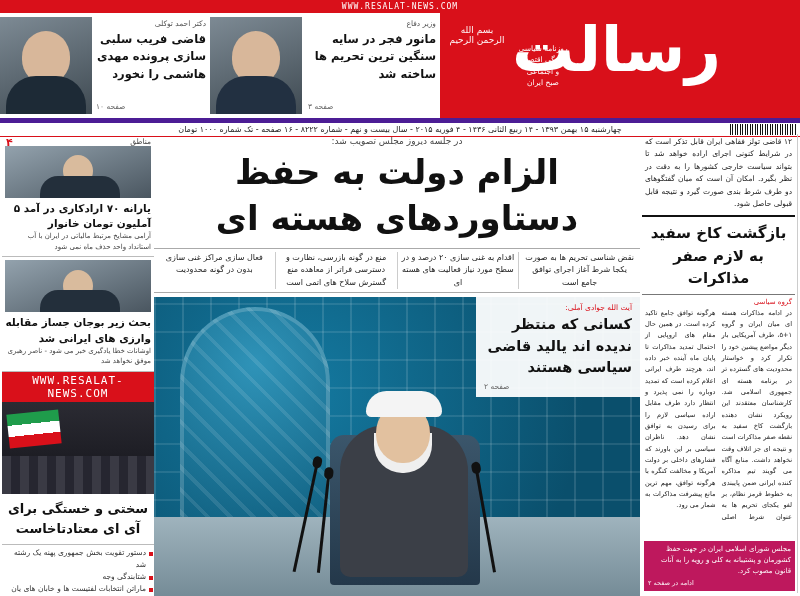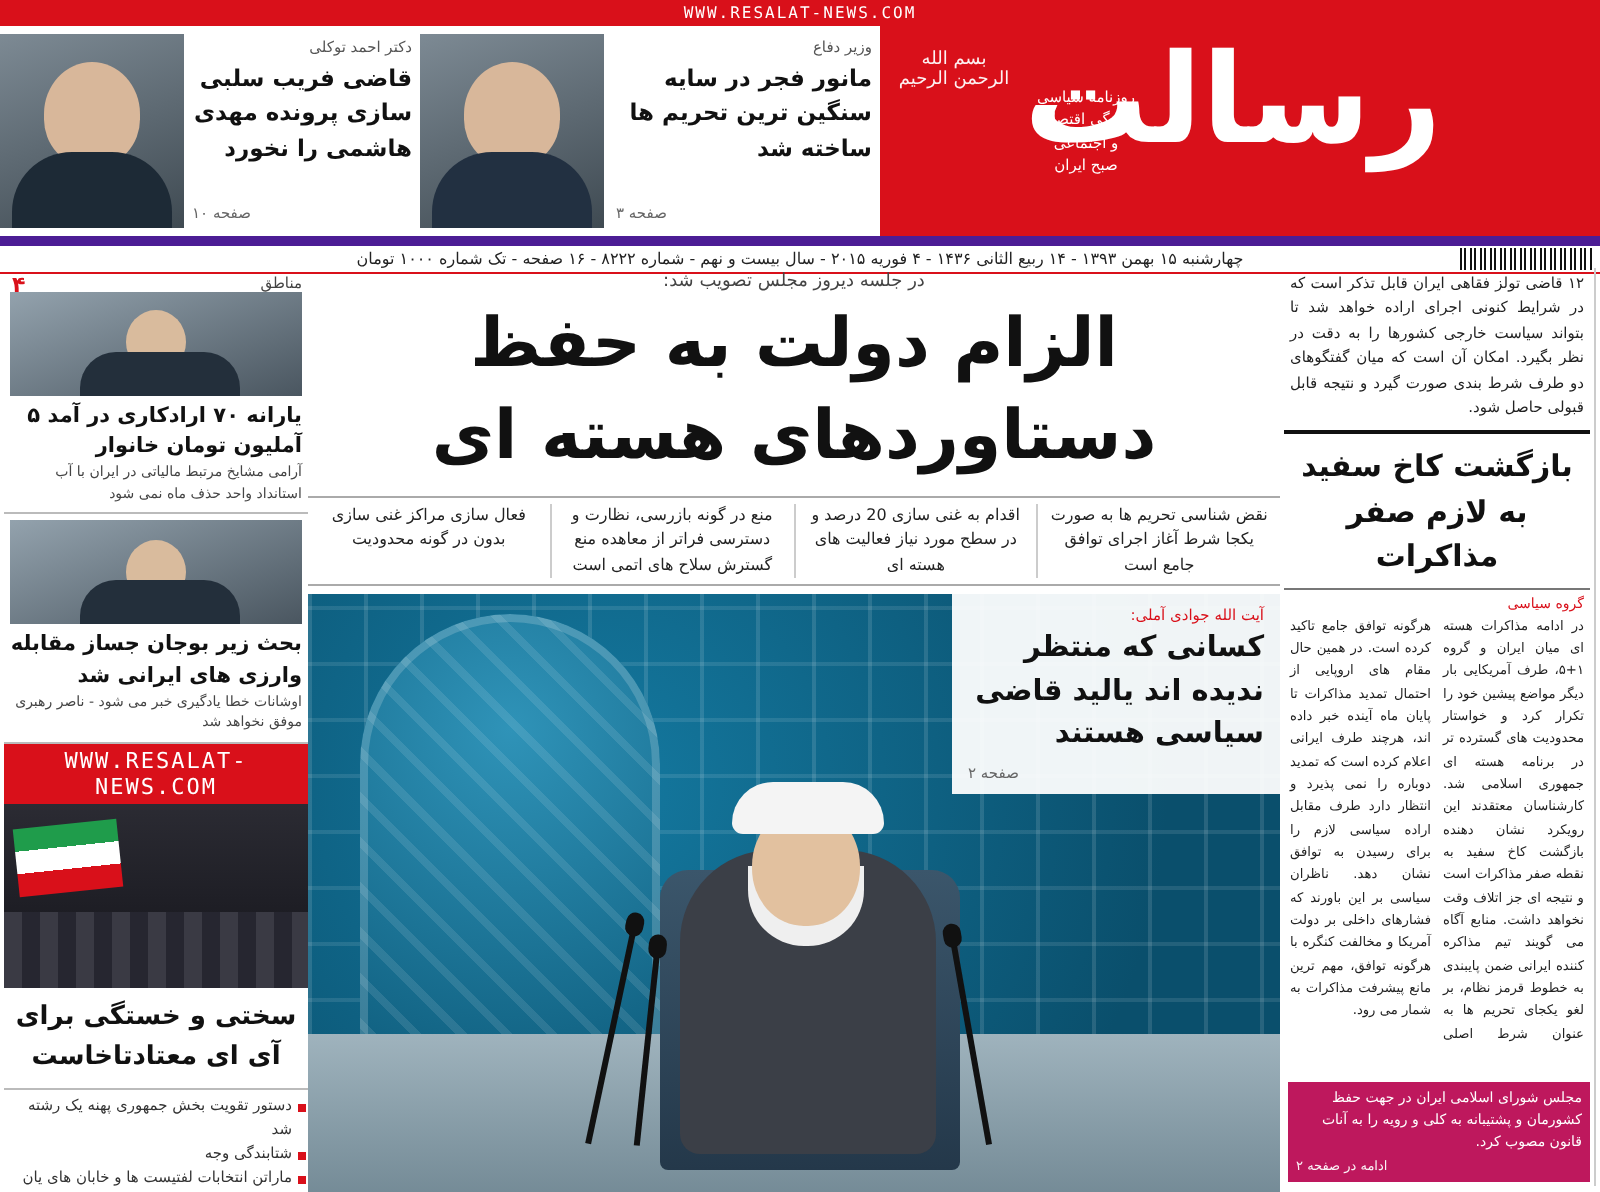--- a/index.html
+++ b/index.html
@@ -528,21 +528,21 @@
 
       </div>
     </div>
 
     <div class="col-center">
       <div class="eyebrow">در جلسه دیروز مجلس تصویب شد:</div>
       <div class="main-head">الزام دولت به حفظ دستاوردهای هسته ای</div>
 
       <div class="subdeck">
         <div class="cell">نقض شناسی تحریم ها به صورت یکجا شرط آغاز اجرای توافق جامع است</div>
-        <div class="cell">اقدام به غنی سازی 20 درصد و در سطح مورد نیاز فعالیت های هسته ای</div>
+        <div class="cell">اقدام به غنی سازی ۲۰ درصد و در سطح مورد نیاز فعالیت های هسته ای</div>
         <div class="cell">منع در گونه بازرسی، نظارت و دسترسی فراتر از معاهده منع گسترش سلاح های اتمی است</div>
         <div class="cell">فعال سازی مراکز غنی سازی بدون در گونه محدودیت</div>
       </div>
 
       <div class="center-photo">
         <div class="tile-wall"></div>
         <div class="tile-arch"></div>
         <div class="carpet"></div>
         <div class="chair"></div>
         <div class="cleric-body"></div>

